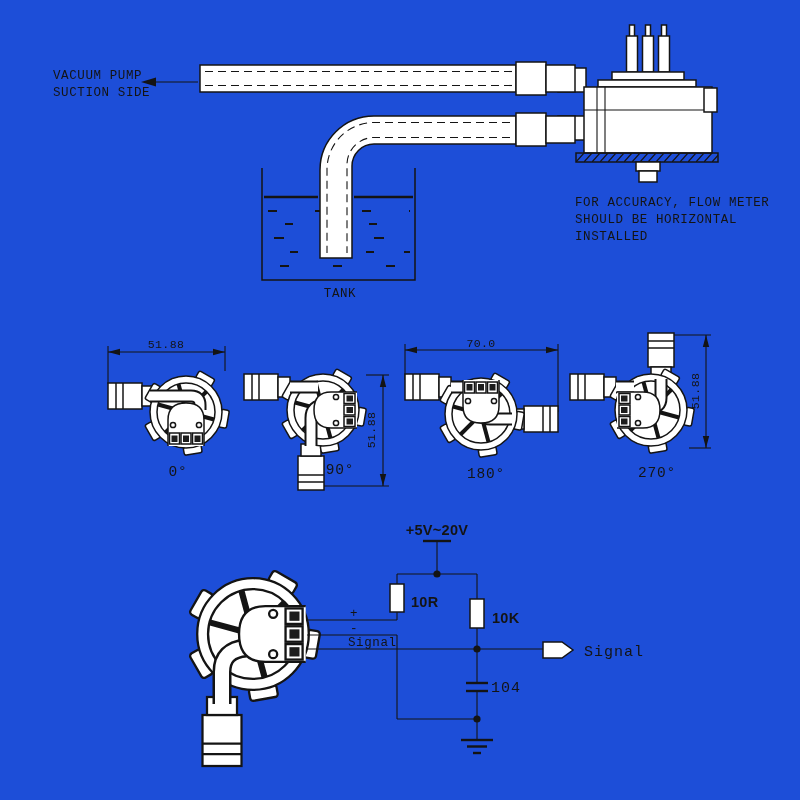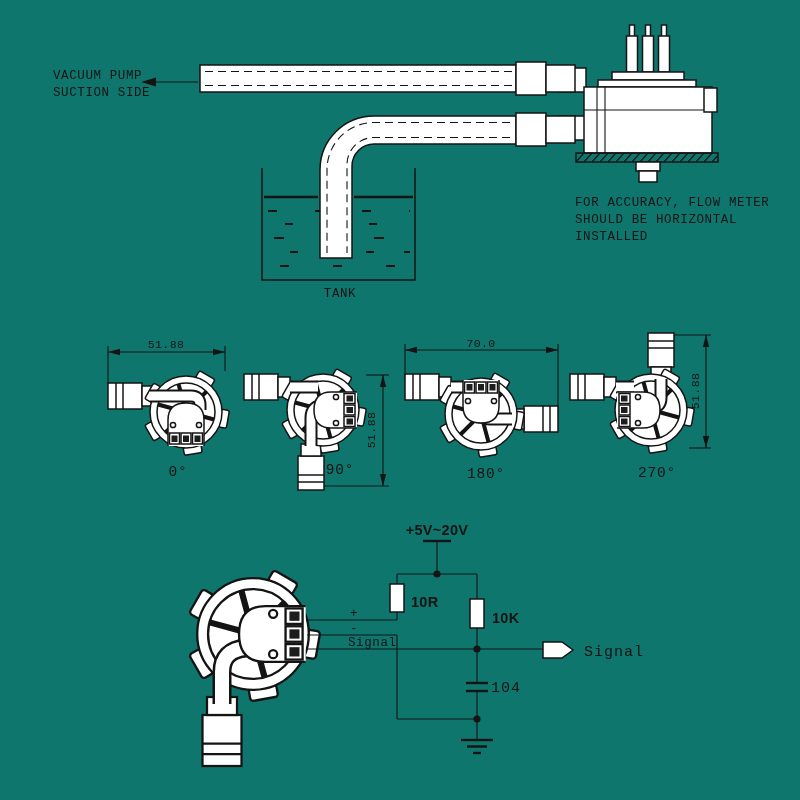--- a/index.html
+++ b/index.html
@@ -1,16 +1,16 @@
 <!DOCTYPE html>
 <html><head>
 <meta charset="utf-8">
 <style>
   html,body{margin:0;padding:0;background:#ffffff;}
-  .stage{width:800px;height:800px;position:relative;background:#0f766e;}
+  .stage{width:800px;height:800px;position:relative;background:#1d4ed8;}
   
   text{font-family:"Liberation Mono",monospace;fill:#141414;}
   .t11{font-size:11.5px;letter-spacing:.4px;}
   .t12{font-size:12.5px;letter-spacing:.6px;}
   .t14{font-size:14.5px;letter-spacing:.8px;}
   .t15{font-size:15px;letter-spacing:1px;}
   .bsans{font-family:"Liberation Sans",sans-serif;font-weight:bold;font-size:14.5px;letter-spacing:.3px;}
   .ln{stroke:#141414;stroke-width:1.5;fill:none;}
   .lnt{stroke:#141414;stroke-width:1.1;fill:none;}
   .lnw{stroke:#141414;stroke-width:2.4;fill:none;}

